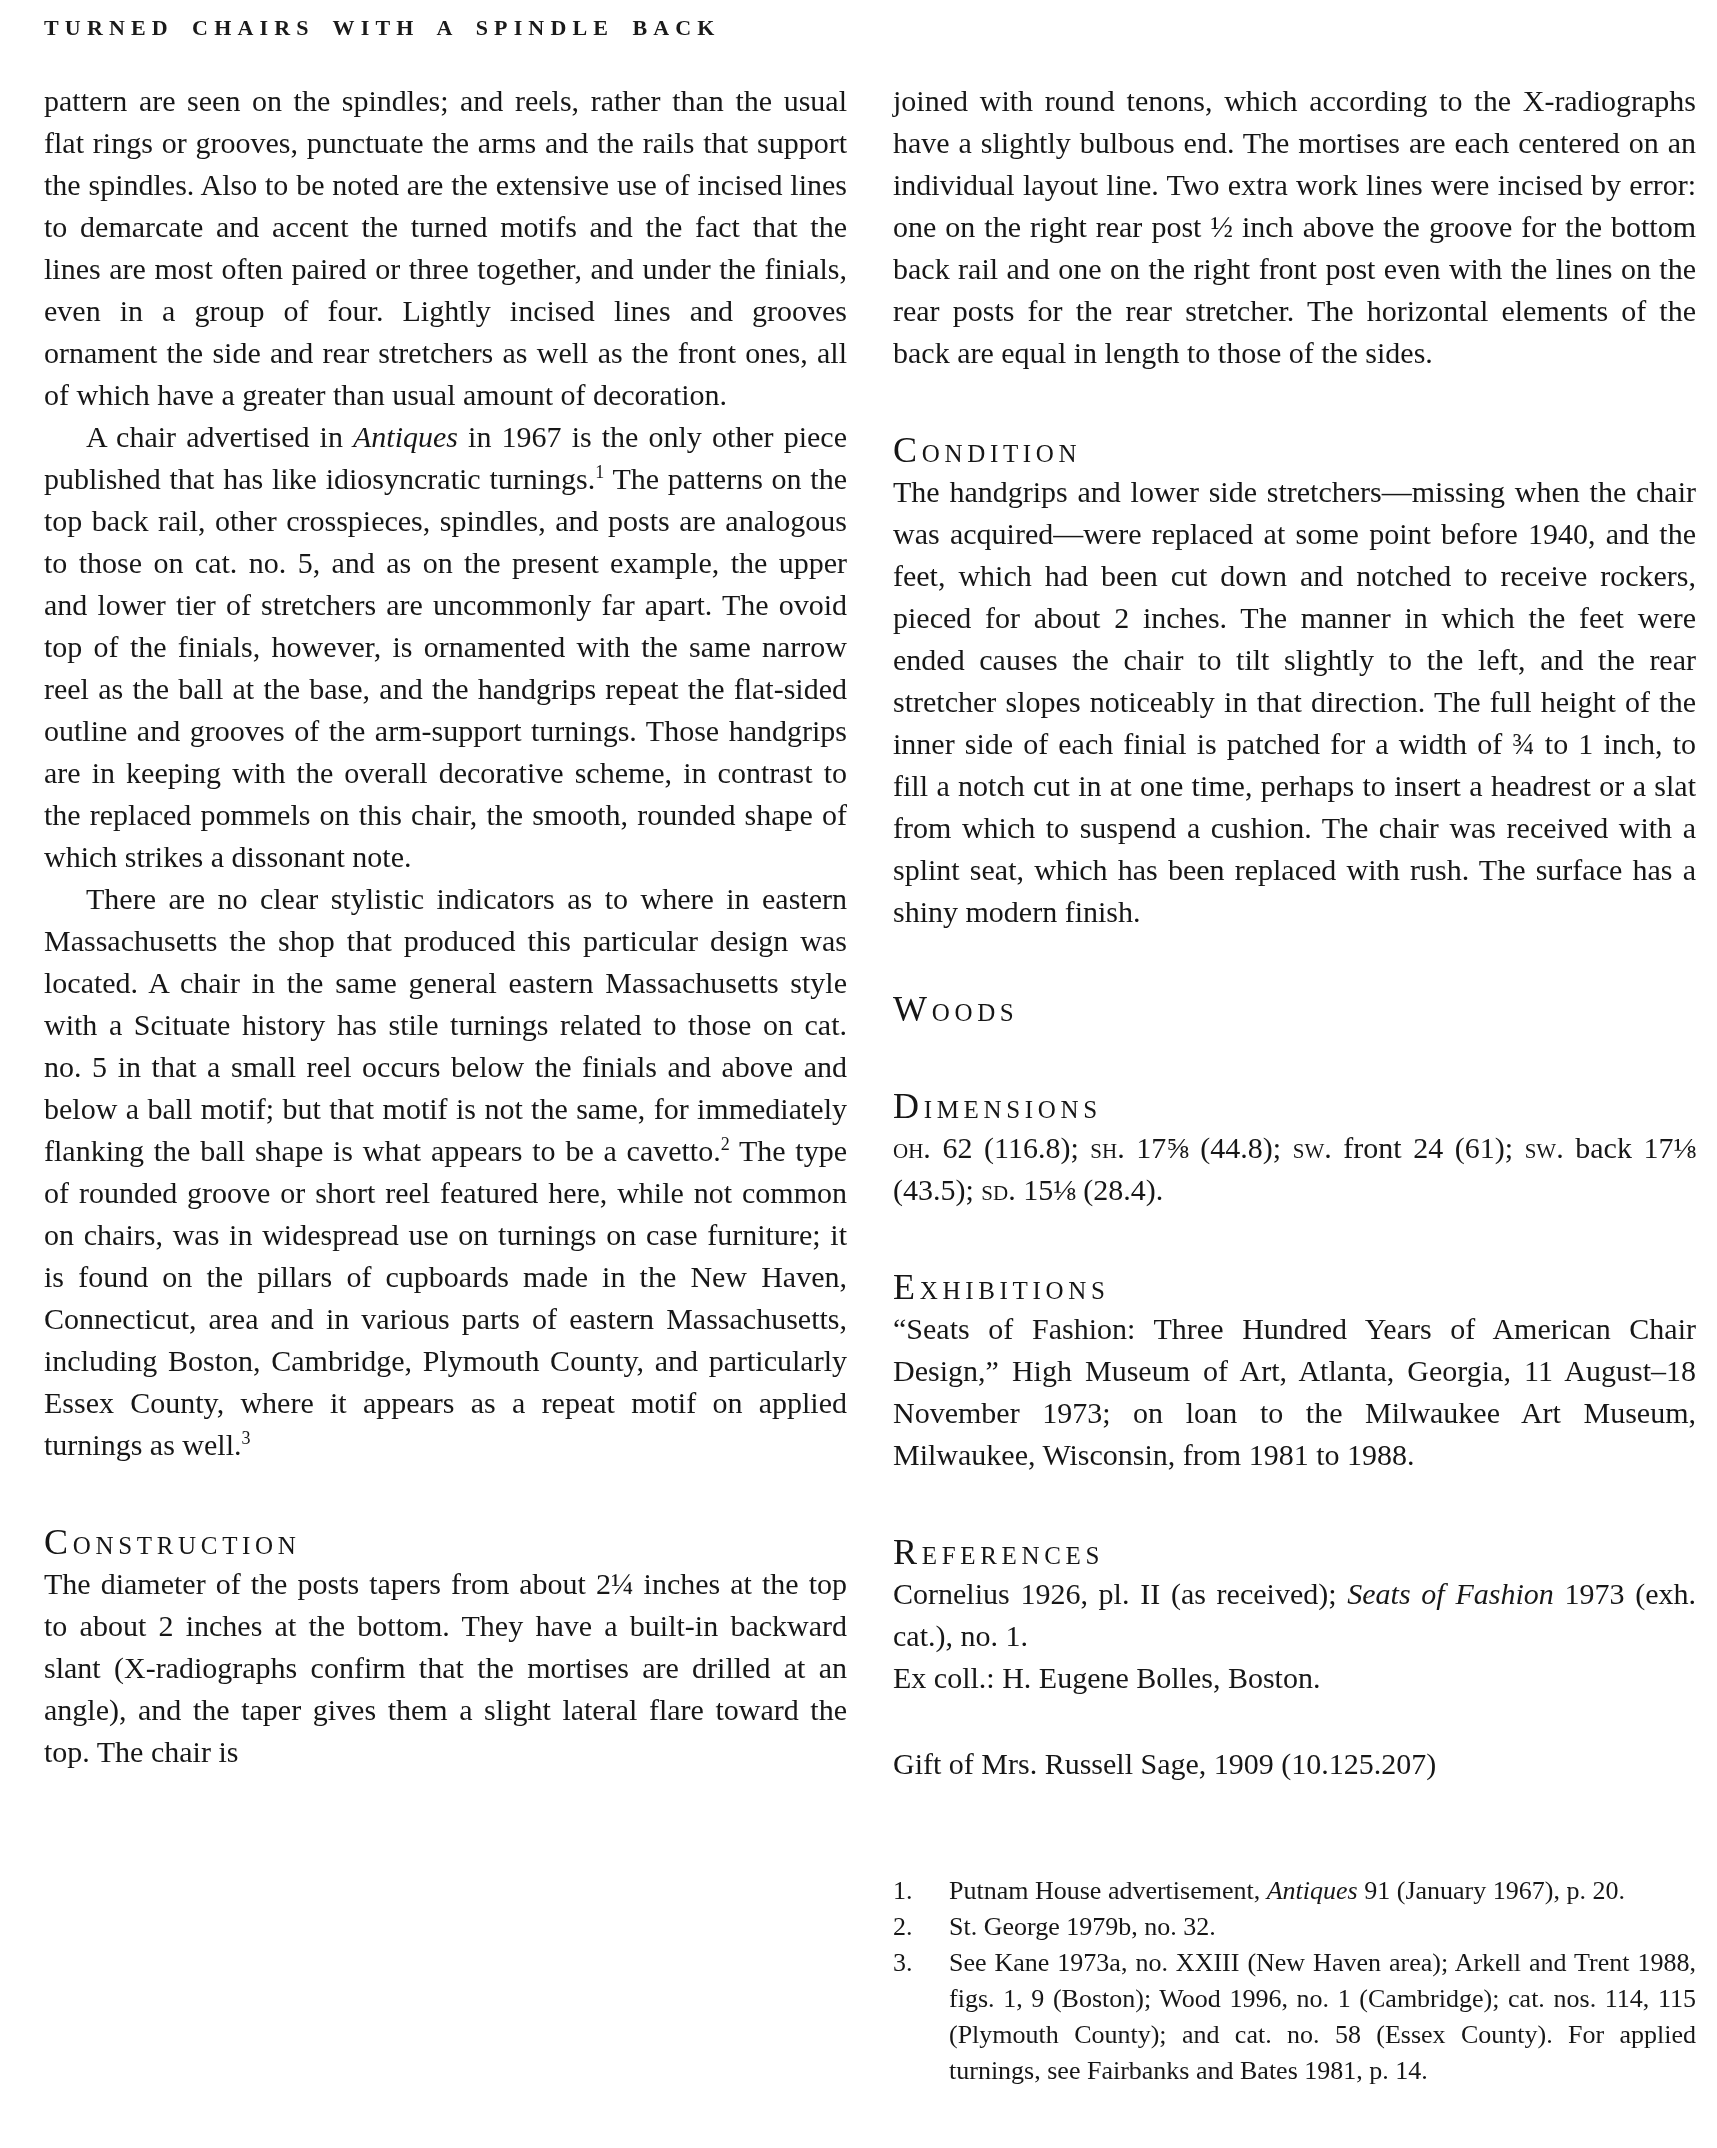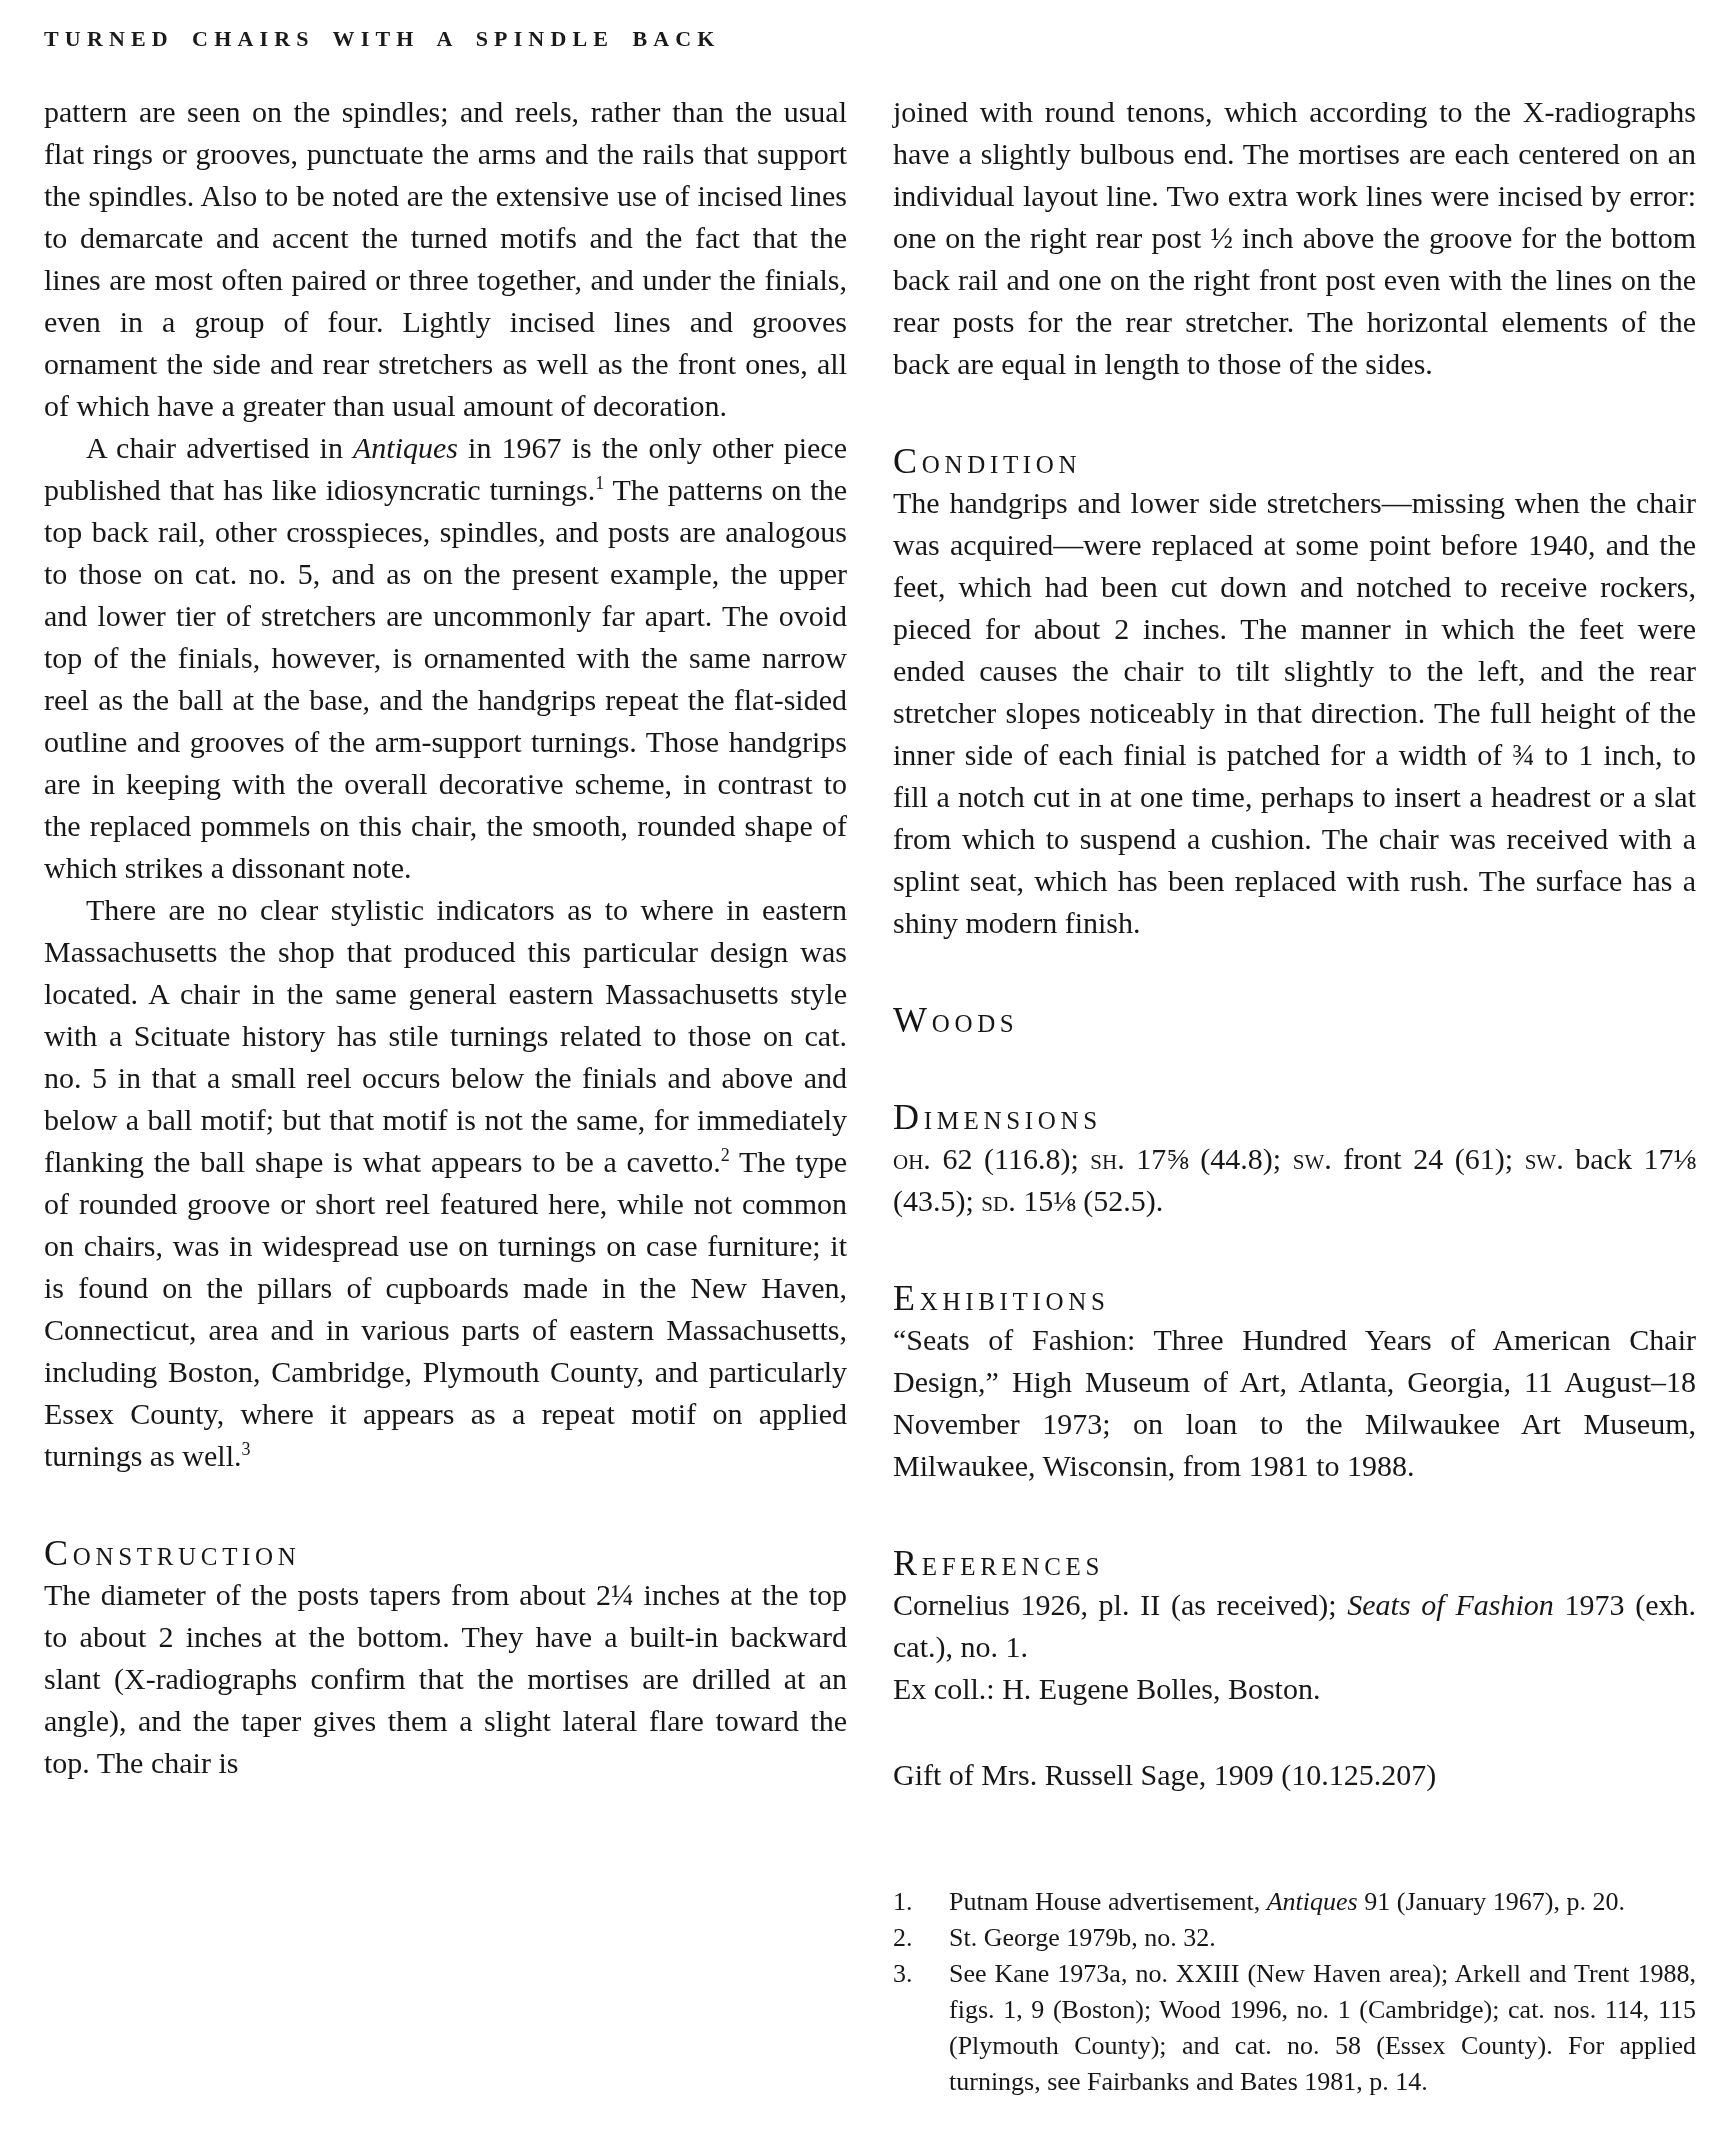--- a/index.html
+++ b/index.html
@@ -1,20 +1,20 @@
 <!DOCTYPE html>
 <html><head>
 <meta charset="utf-8">
 <style>
   html,body { margin:0; padding:0; background:#ffffff; }
   .page {
     position:relative;
     width:1718px; height:2148px;
     box-sizing:border-box;
-    padding:26px 22px 0 44px;
+    padding:15px 22px 0 44px;
     background:#ffffff;
     color:#161616;
     font-family:"Liberation Serif","DejaVu Serif",serif;
     overflow:hidden;
   }
   .running-head {
     font-size:22px;
     line-height:25px;
     font-weight:700;
     letter-spacing:0.28em;
@@ -70,21 +70,21 @@
         <p class="para indent"><span>There are no clear stylistic indicators as to where in eastern Massachusetts the shop that produced this particular design was located. A chair in the same general eastern Massachusetts style with a Scituate history has stile turnings related to those on cat. no. 5 in that a small reel occurs below the finials and above and below a ball motif; but that motif is not the same, for immediately flanking the ball shape is what appears to be a cavetto.</span><span class="sup">2</span><span> The type of rounded groove or short reel featured here, while not common on chairs, was in widespread use on turnings on case furniture; it is found on the pillars of cupboards made in the New Haven, Connecticut, area and in various parts of eastern Massachusetts, including Boston, Cambridge, Plymouth County, and particularly Essex County, where it appears as a repeat motif on applied turnings as well.</span><span class="sup">3</span></p>
         <h2 class="section-heading">Construction</h2>
         <p class="para"><span>The diameter of the posts tapers from about 2¼ inches at the top to about 2 inches at the bottom. They have a built-in backward slant (X-radiographs confirm that the mortises are drilled at an angle), and the taper gives them a slight lateral flare toward the top. The chair is</span></p>
       </section>
     <section class="col">
         <p class="para"><span>joined with round tenons, which according to the X-radiographs have a slightly bulbous end. The mortises are each centered on an individual layout line. Two extra work lines were incised by error: one on the right rear post ½ inch above the groove for the bottom back rail and one on the right front post even with the lines on the rear posts for the rear stretcher. The horizontal elements of the back are equal in length to those of the sides.</span></p>
         <h2 class="section-heading">Condition</h2>
         <p class="para"><span>The handgrips and lower side stretchers—missing when the chair was acquired—were replaced at some point before 1940, and the feet, which had been cut down and notched to receive rockers, pieced for about 2 inches. The manner in which the feet were ended causes the chair to tilt slightly to the left, and the rear stretcher slopes noticeably in that direction. The full height of the inner side of each finial is patched for a width of ¾ to 1 inch, to fill a notch cut in at one time, perhaps to insert a headrest or a slat from which to suspend a cushion. The chair was received with a splint seat, which has been replaced with rush. The surface has a shiny modern finish.</span></p>
         <h2 class="section-heading">Woods</h2>
         <h2 class="section-heading">Dimensions</h2>
-        <p class="para"><span class="sc">oh.</span><span> 62 (116.8); </span><span class="sc">sh.</span><span> 17⅝ (44.8); </span><span class="sc">sw.</span><span> front 24 (61); </span><span class="sc">sw.</span><span> back 17⅛ (43.5); </span><span class="sc">sd.</span><span> 15⅛ (52.5).</span></p>
+        <p class="para"><span class="sc">oh.</span><span> 62 (116.8); </span><span class="sc">sh.</span><span> 17⅝ (44.8); </span><span class="sc">sw.</span><span> front 24 (61); </span><span class="sc">sw.</span><span> back 17⅛ (43.5); </span><span class="sc">sd.</span><span> 15⅛ (28.4).</span></p>
         <h2 class="section-heading">Exhibitions</h2>
         <p class="para"><span>“Seats of Fashion: Three Hundred Years of American Chair Design,” High Museum of Art, Atlanta, Georgia, 11 August–18 November 1973; on loan to the Milwaukee Art Museum, Milwaukee, Wisconsin, from 1981 to 1988.</span></p>
         <h2 class="section-heading">References</h2>
         <p class="para"><span>Cornelius 1926, pl. II (as received); </span><span class="i">Seats of Fashion</span><span> 1973 (exh. cat.), no. 1.</span></p>
         <p class="para"><span>Ex coll.: H. Eugene Bolles, Boston.</span></p>
         <p class="para credit"><span>Gift of Mrs. Russell Sage, 1909 (10.125.207)</span></p>
         <div class="footnotes">
           <div class="fn-item">
             <span class="fn-num">1.</span>
             <span class="fn-text"><span>Putnam House advertisement, </span><span class="i">Antiques</span><span> 91 (January 1967), p. 20.</span></span>

